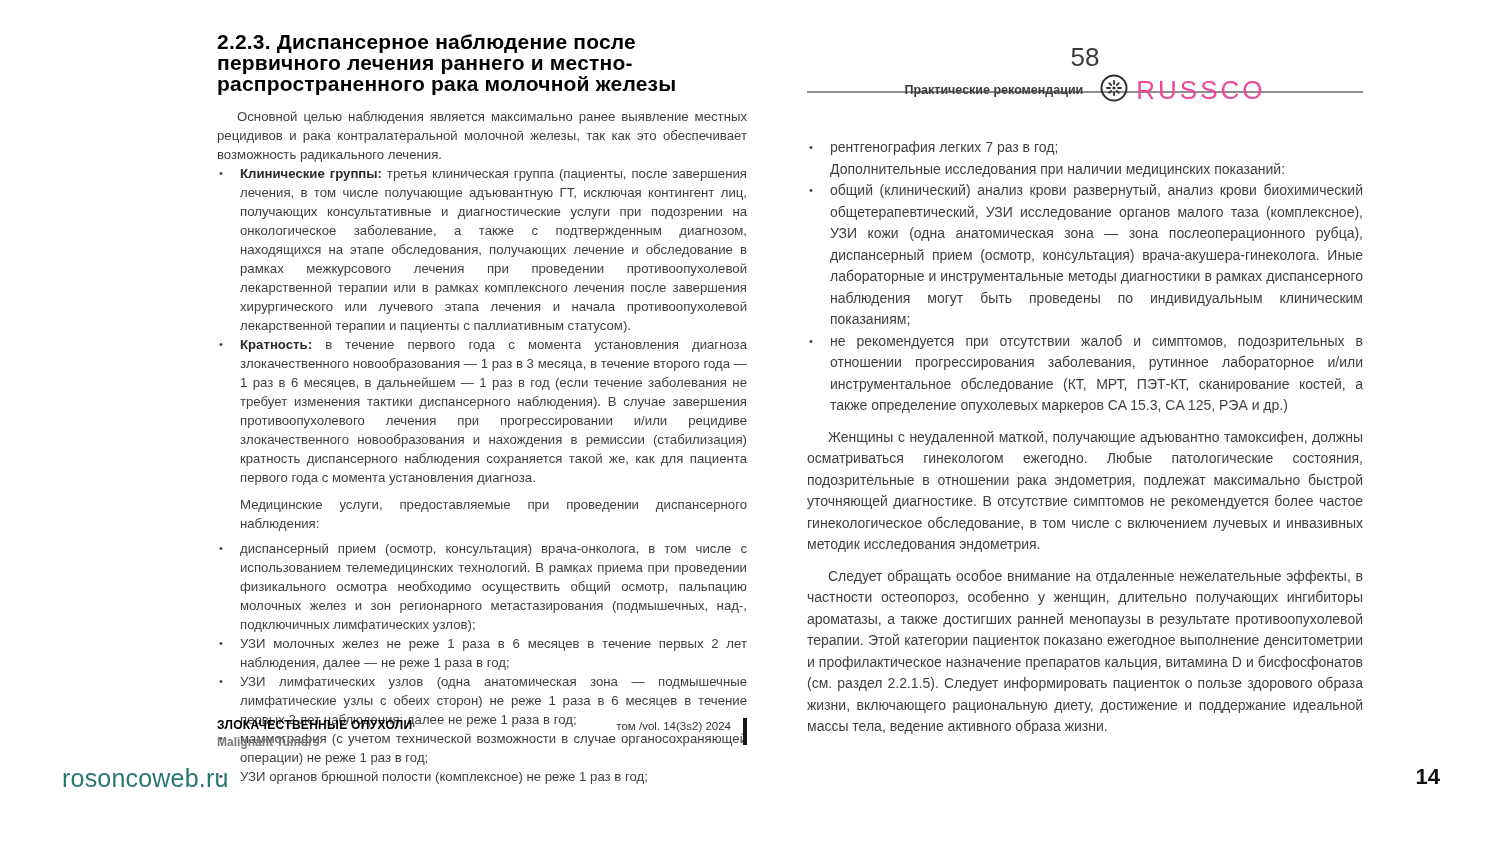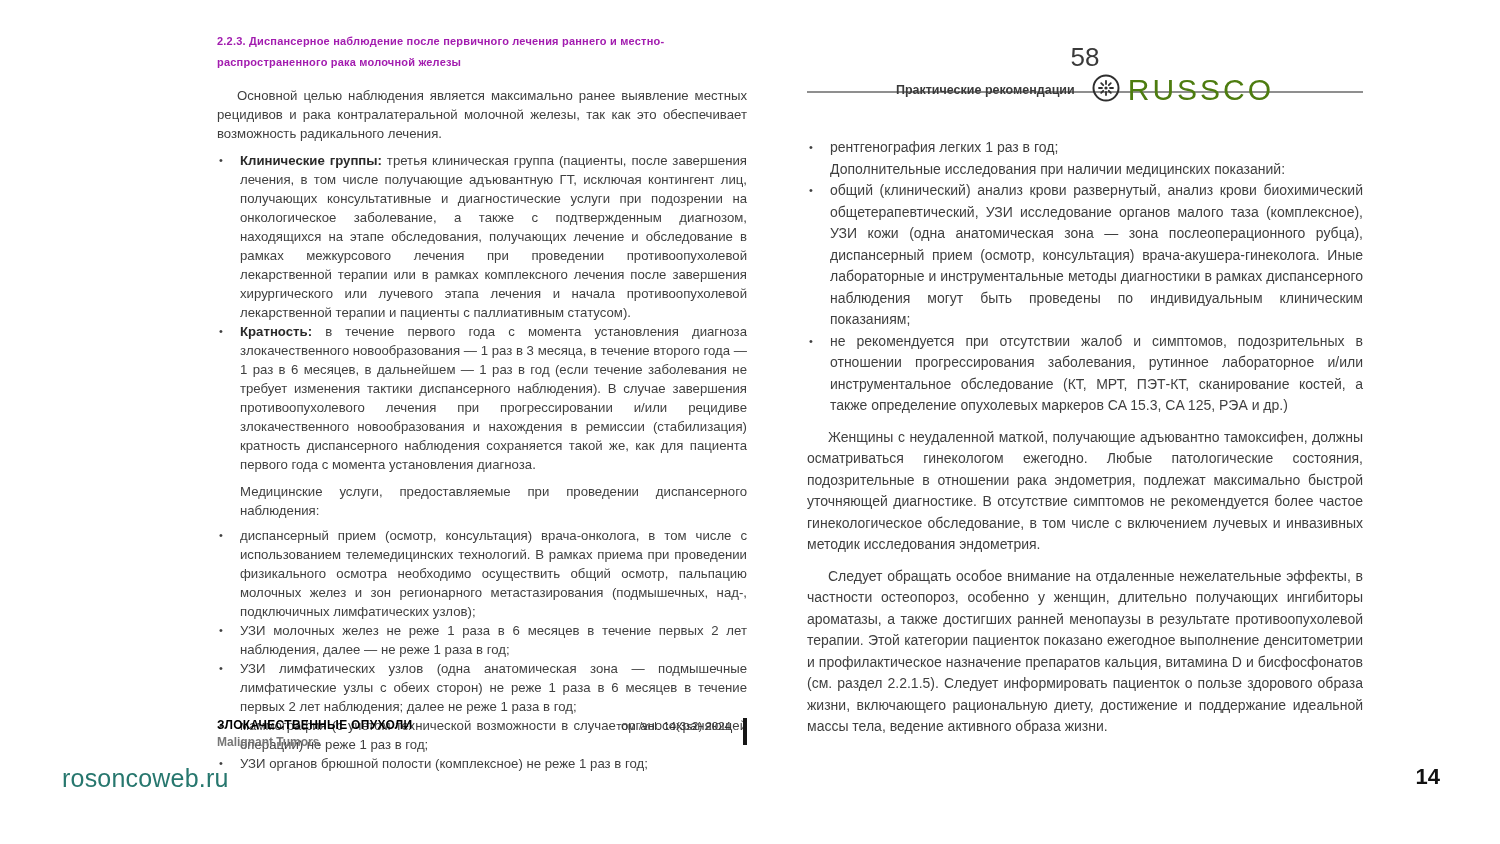--- a/index.html
+++ b/index.html
@@ -2,25 +2,25 @@
 <html><head>
 <meta charset="utf-8">
 <style>
   * { margin: 0; padding: 0; box-sizing: border-box; }
   html, body { width: 1500px; height: 844px; background: #ffffff; overflow: hidden; }
   body { font-family: "Liberation Sans", "DejaVu Sans", sans-serif; color: #3f3f3f; position: relative; }
 
   
   .page-left { position: absolute; left: 217px; top: 31px; width: 530px; }
   .page-left h2 {
-    font-size: 11px; line-height: 21px; font-weight: bold; color: #a21caf;
+    font-size: 21px; line-height: 21px; font-weight: bold; color: #000000;
     letter-spacing: 0.2px; margin-bottom: 13px;
   }
   .page-left .body { font-size: 13.2px; line-height: 19px; text-align: justify; }
-  .page-left p.indent { text-indent: 20px; margin-bottom: 8px; }
+  .page-left p.indent { text-indent: 20px; margin-bottom: 0; }
 
   ul.doc-list { list-style: none; }
   ul.doc-list li { position: relative; padding-left: 23px; text-align: justify; }
   ul.doc-list li.bulleted::before {
     content: "\2022"; position: absolute; left: 2px; top: 0;
     font-size: 11px; color: #3f3f3f;
   }
   .lead-bold { font-weight: bold; color: #2a2a2a; }
   .services-intro { padding-left: 23px; margin: 8px 0 6px 0; }
 
@@ -34,21 +34,21 @@
   .volume { font-size: 11.5px; color: #333; margin-top: 2px; }
   .footer-bar { width: 4px; height: 27px; background: #161616; margin-left: 12px; }
 
   
   .page-right { position: absolute; left: 807px; top: 42px; width: 556px; }
   .right-header { display: flex; justify-content: space-between; align-items: center; height: 40px; flex-direction: column; }
   .page-num { font-size: 26px; font-weight: 400; color: #3a3a3a; }
   .header-right { display: flex; align-items: center; }
   .header-label { font-size: 12.5px; font-weight: bold; color: #3a3a3a; margin-right: 16px; }
   .logo { display: flex; align-items: center; }
-  .logo-text { font-size: 30px; letter-spacing: 3px; color: #4d7c0f; font-weight: 400; margin-left: 7px; }
+  .logo-text { font-size: 26px; letter-spacing: 3px; color: #ec4899; font-weight: 400; margin-left: 7px; }
   .right-rule { border: none; border-top: 2px solid #8f8f8f; margin-top: 9px; }
 
   .right-body { margin-top: 44px; font-size: 14px; line-height: 21.5px; text-align: justify; }
   .right-body ul.doc-list li { padding-left: 23px; }
   .right-body p.indent { text-indent: 21px; margin-top: 10px; }
 
   
   .watermark {
     position: absolute; left: 62px; top: 764px;
     font-size: 25px; font-weight: 500; color: #27776e; letter-spacing: 0.2px;
@@ -122,21 +122,21 @@
           </svg>
         </span>
         <span class="logo-text">RUSSCO</span>
       </div>
     </div>
   </div>
   <hr class="right-rule">
 
   <div class="right-body">
     <ul class="doc-list">
-      <li class="bulleted">рентгенография легких 1 раз в год;</li>
+      <li class="bulleted">рентгенография легких 7 раз в год;</li>
       <li>Дополнительные исследования при наличии медицинских показаний:</li>
       <li class="bulleted">общий (клинический) анализ крови развернутый, анализ крови биохимический общетерапевтический, УЗИ исследование органов малого таза (комплексное), УЗИ кожи (одна анатомическая зона — зона послеоперационного рубца), диспансерный прием (осмотр, консультация) врача-акушера-гинеколога. Иные лабораторные и инструментальные методы диагностики в рамках диспансерного наблюдения могут быть проведены по индивидуальным клиническим показаниям;</li>
       <li class="bulleted">не рекомендуется при отсутствии жалоб и симптомов, подозрительных в отношении прогрессирования заболевания, рутинное лабораторное и/или инструментальное обследование (КТ, МРТ, ПЭТ-КТ, сканирование костей, а также определение опухолевых маркеров CA 15.3, CA 125, РЭА и др.)</li>
     </ul>
 
     <p class="indent">Женщины с неудаленной маткой, получающие адъювантно тамоксифен, должны осматриваться гинекологом ежегодно. Любые патологические состояния, подозрительные в отношении рака эндометрия, подлежат максимально быстрой уточняющей диагностике. В отсутствие симптомов не рекомендуется более частое гинекологическое обследование, в том числе с включением лучевых и инвазивных методик исследования эндометрия.</p>
     <p class="indent">Следует обращать особое внимание на отдаленные нежелательные эффекты, в частности остеопороз, особенно у женщин, длительно получающих ингибиторы ароматазы, а также достигших ранней менопаузы в результате противоопухолевой терапии. Этой категории пациенток показано ежегодное выполнение денситометрии и профилактическое назначение препаратов кальция, витамина D и бисфосфонатов (см. раздел 2.2.1.5). Следует информировать пациенток о пользе здорового образа жизни, включающего рациональную диету, достижение и поддержание идеальной массы тела, ведение активного образа жизни.</p>
   </div>
 </div>
 

